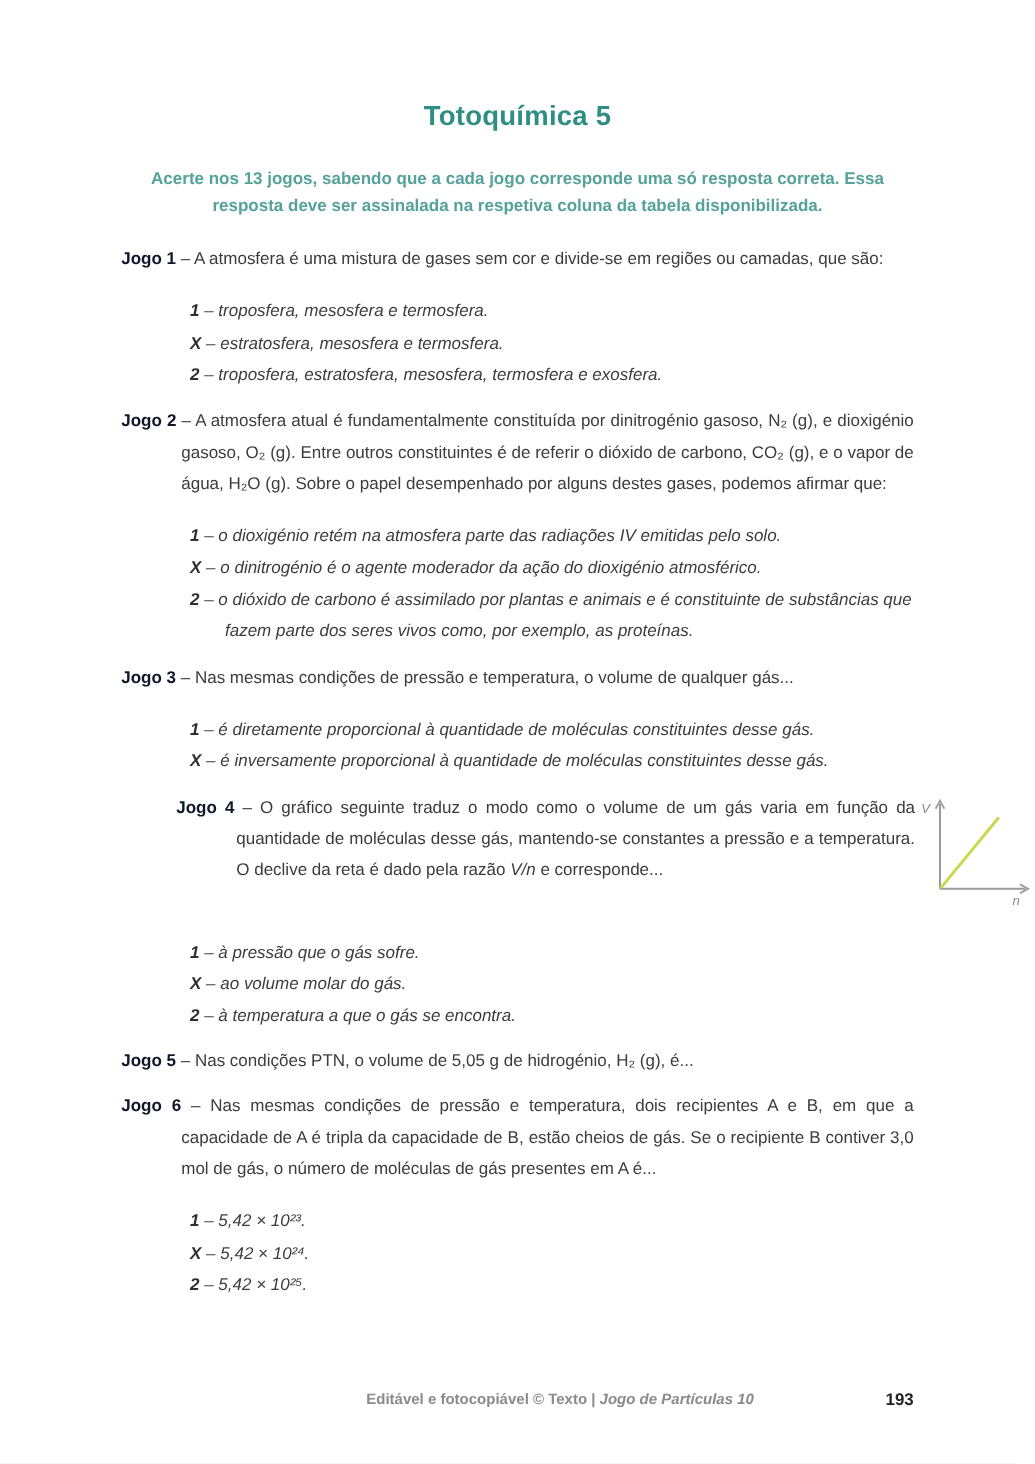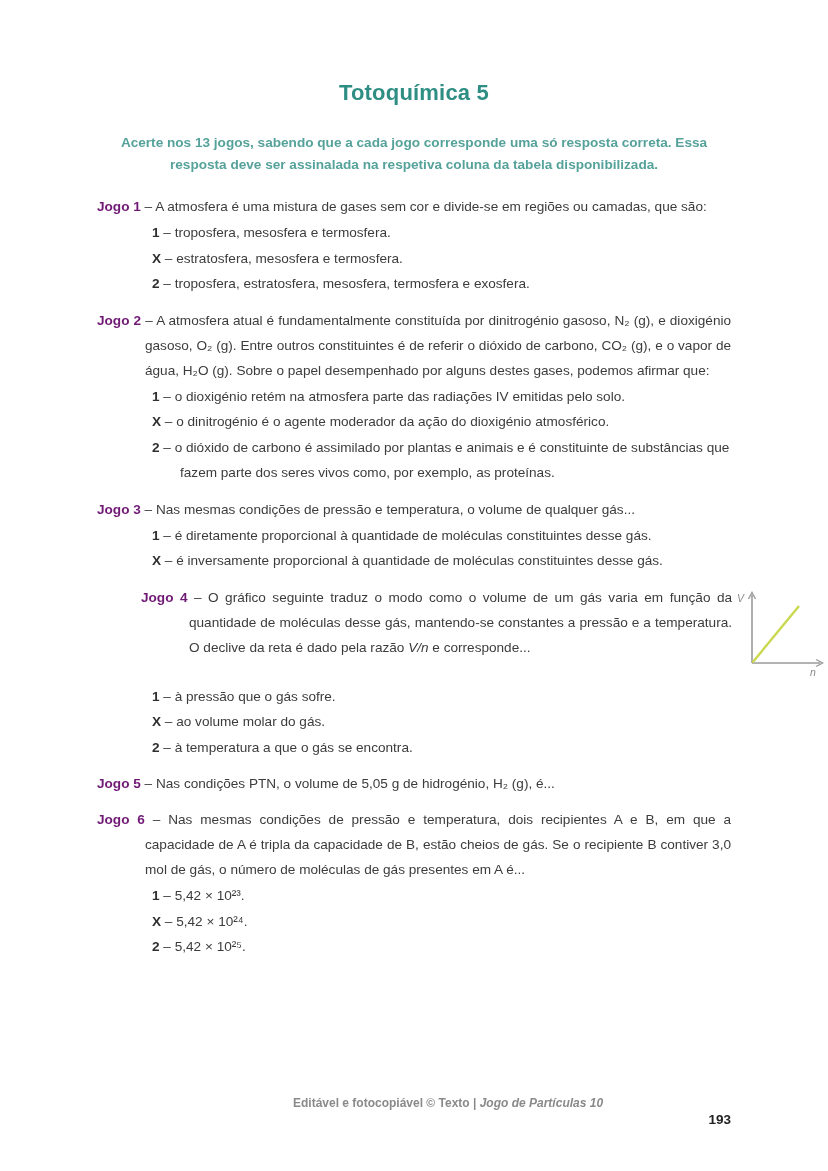--- a/index.html
+++ b/index.html
@@ -31,43 +31,43 @@
   }
   .q{margin:0 0 11px 0;}
   .q-text{
     margin:0;
     font-size:13.6px;
     line-height:25px;
     padding-left:48px;
     text-indent:-48px;
     text-align:justify;
   }
-  .q-label{color:#701a75;font-weight:bold;}
+  .q-label{color:#0f172a;font-weight:bold;}
   .q-dash{color:#3c3c3c;}
-  .options{margin-top:1px;}
+  .options{margin-top:17px;font-style:italic;}
   .option{
     margin:0 0 0 55px;
     font-size:13.6px;
     line-height:25.5px;
     padding-left:28px;
     text-indent:-28px;
   }
   .opt-key{font-weight:bold;color:#2f2f2f;}
   .q4-row{display:flex;align-items:flex-start;margin-left:44px;}
   .q4-row .q-text{width:543px;flex:none;}
   .graph-box{margin-left:auto;margin-top:2px;}
   .it{font-style:italic;}
   .footer{
     position:absolute;
     left:111px;right:97px;bottom:44px;
     display:flex;align-items:flex-start;
     font-size:12px;font-weight:bold;
   }
   .footer-left{margin-left:182px;color:#8a8a8a;}
-  .page-num{margin-left:auto;color:#222222;font-size:13.5px;margin-top:16px;}
+  .page-num{margin-left:auto;color:#222222;font-size:13.5px;}
 </style>
 </head>
 <body>
 
 <div class="page">
   <div class="content">
 
     <h1 class="title">Totoquímica 5</h1>
 
     <p class="intro">Acerte nos 13 jogos, sabendo que a cada jogo corresponde uma só resposta correta. Essa resposta deve ser assinalada na respetiva coluna da tabela disponibilizada.</p>

